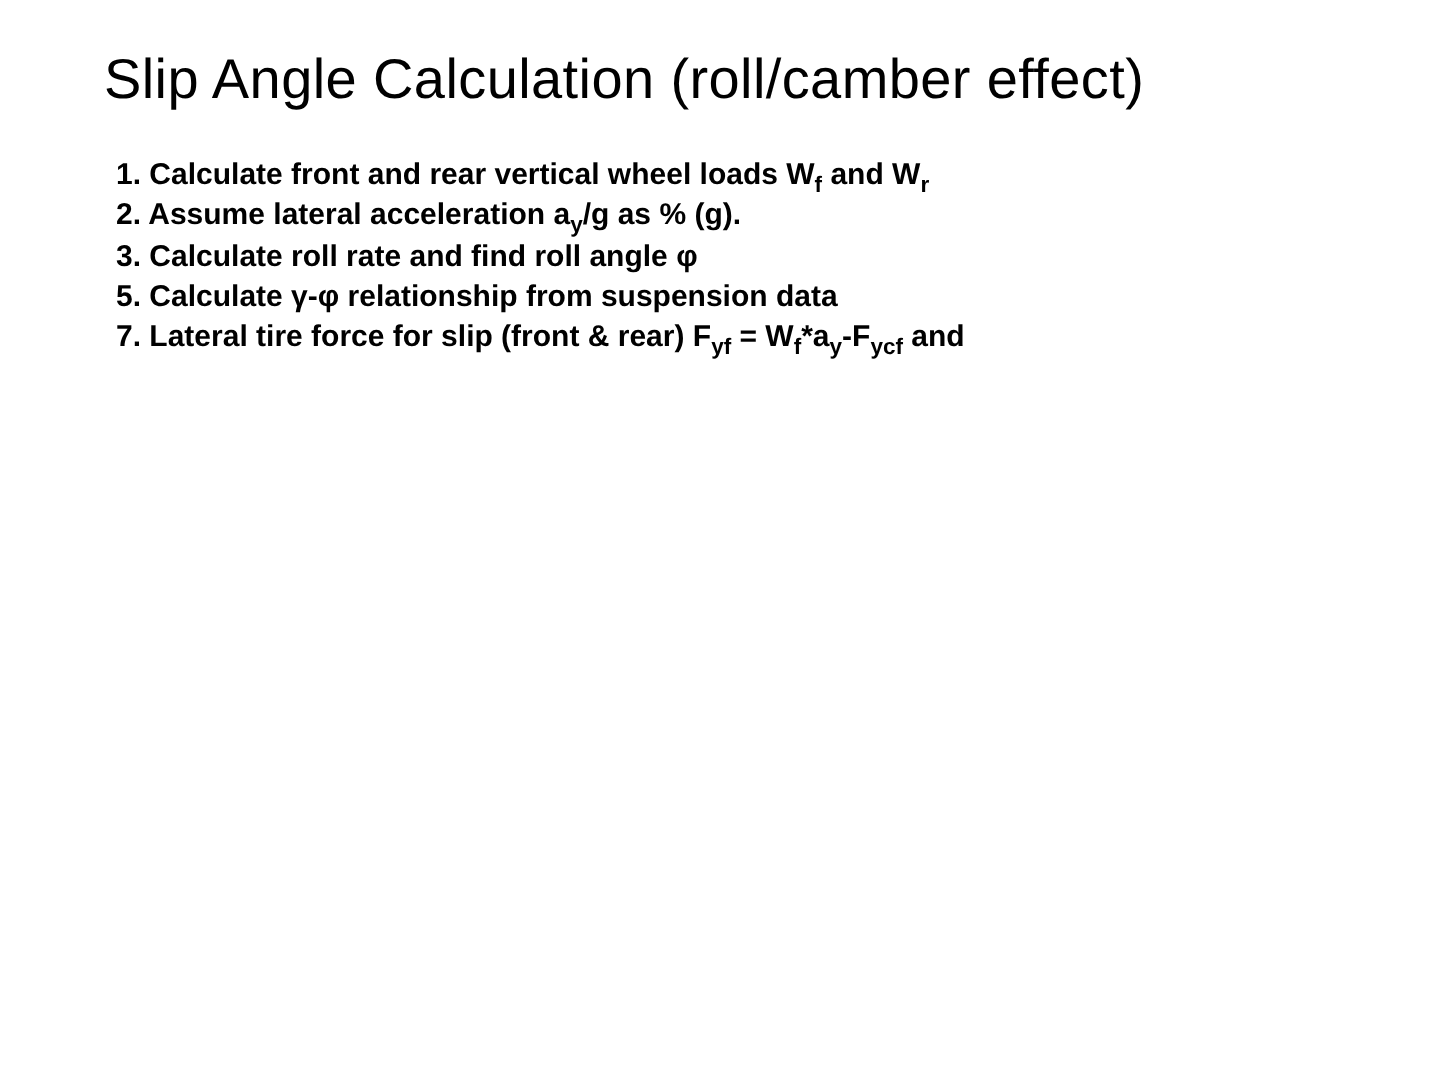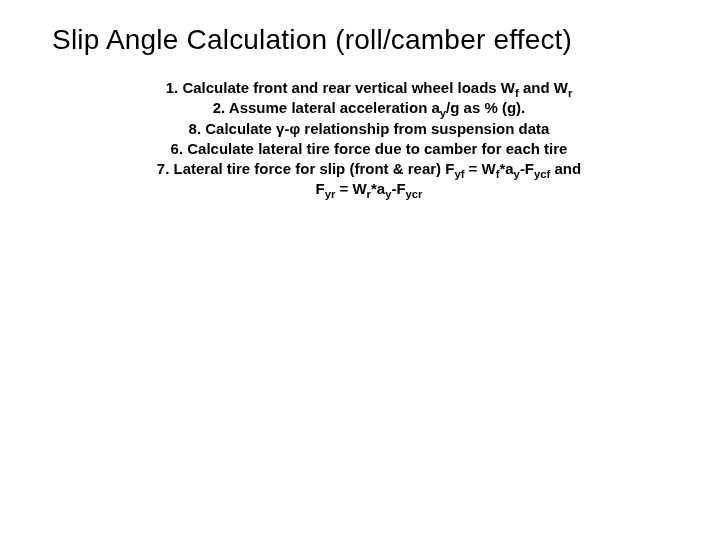--- a/index.html
+++ b/index.html
@@ -24,21 +24,20 @@
     letter-spacing: 0.2px;
   }
   .block {
     font-size: 15px;
     font-weight: 700;
     line-height: 1.35;
     margin-left: 6px;
   }
   .block p {
     margin: 0;
-    text-align: center;
   }
   .spaced {
     margin-top: 16px;
   }
   sub {
     font-size: 0.75em;
     vertical-align: sub;
     line-height: 0;
   }
 </style>
@@ -51,31 +50,28 @@
   <div class="block">
 
     <p>
       <span>1. Calculate front and rear vertical wheel loads W</span><sub>f</sub><span> and W</span><sub>r</sub>
     </p>
 
     <p>
       <span>2. Assume lateral acceleration a</span><sub>y</sub><span>/g as % (g).</span>
     </p>
 
+    <p>3. Calculate roll rate and find roll angle φ</p>
 
 
-    <p>8. Calculate γ-φ relationship from suspension data</p>
+    <p>5. Calculate γ-φ relationship from suspension data</p>
 
-    <p>6. Calculate lateral tire force due to camber for each tire</p>
 
     <p>
       <span>7. Lateral tire force for slip (front &amp; rear) F</span><sub>yf</sub><span> = W</span><sub>f</sub><span>*a</span><sub>y</sub><span>-F</span><sub>ycf</sub><span> and</span>
-    </p>
-    <p>
-      <span>F</span><sub>yr</sub><span> = W</span><sub>r</sub><span>*a</span><sub>y</sub><span>-F</span><sub>ycr</sub>
     </p>
 
 
 
 
 
   </div>
 </div>
 
 </body></html>

